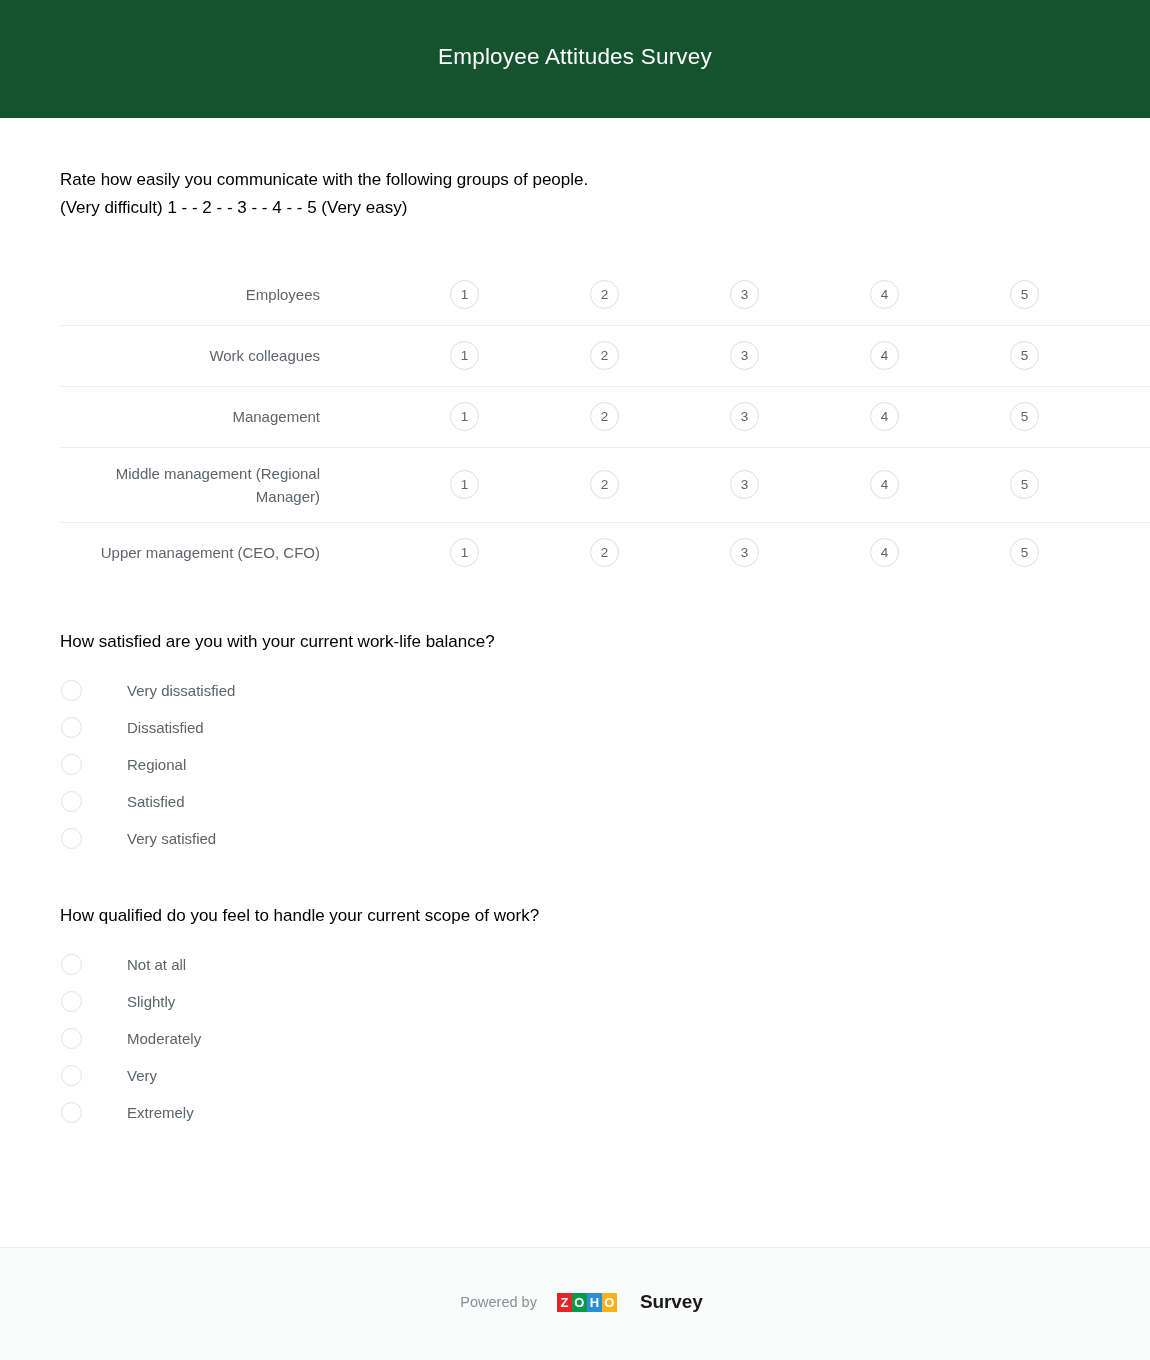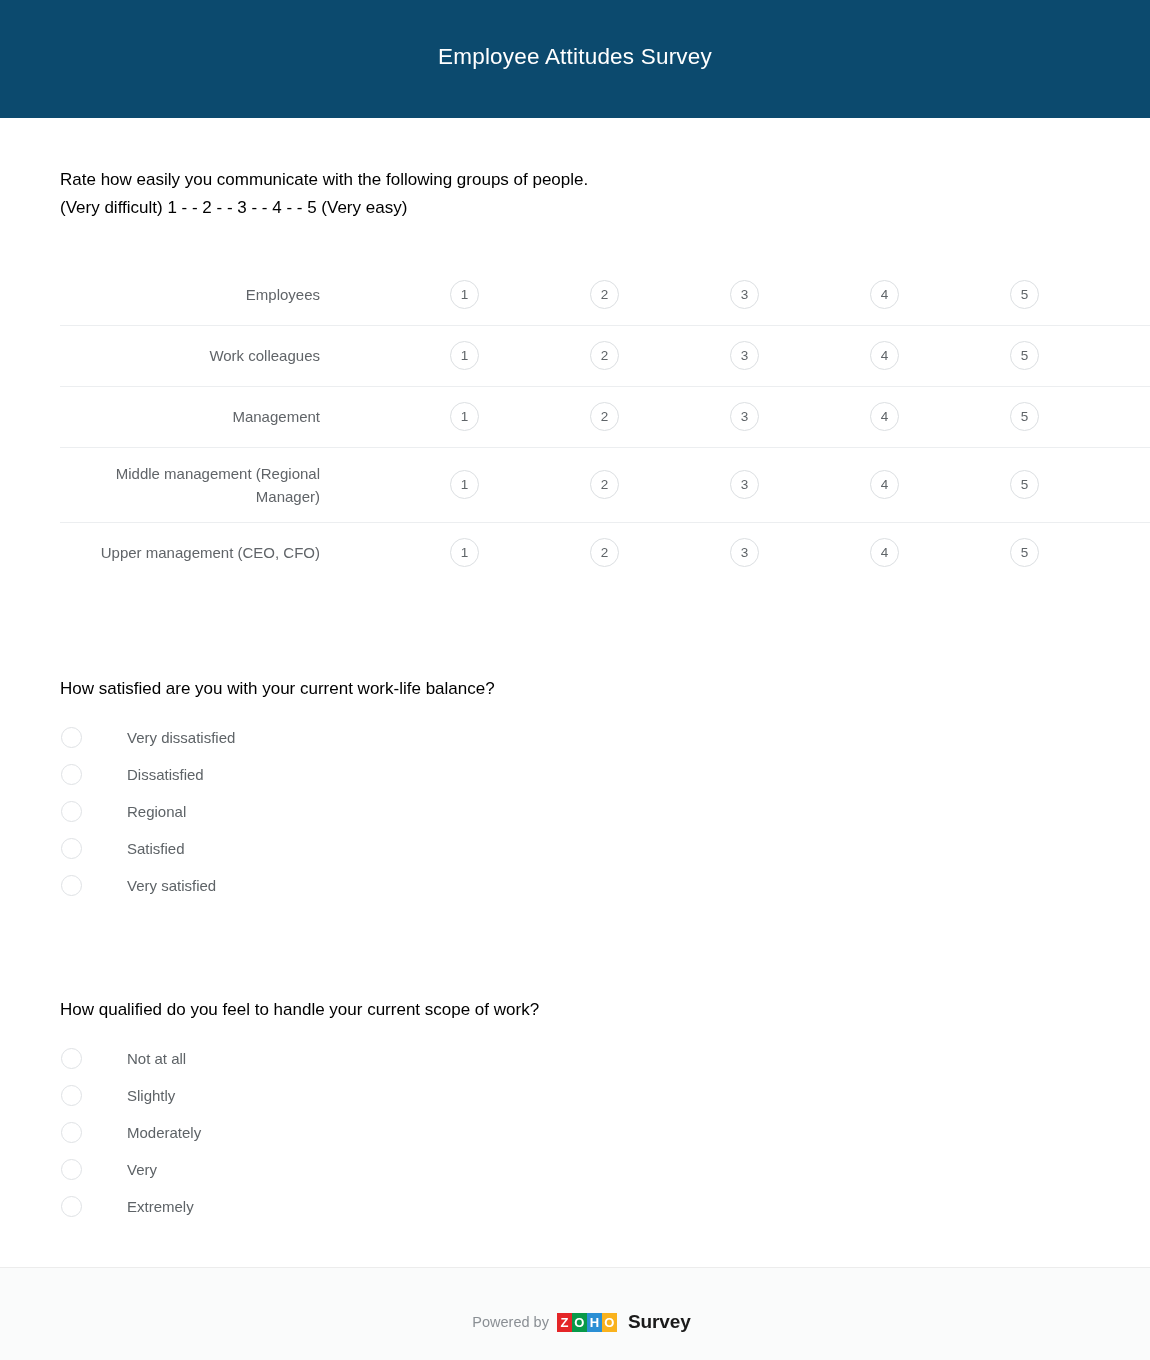--- a/index.html
+++ b/index.html
@@ -21,21 +21,21 @@
     position: relative;
     display: flex;
     flex-direction: column;
     background: #ffffff;
   }
 
   
   .survey-header {
     width: 100%;
     height: 118px;
-    background: #0c4a6e;
+    background: #14532d;
     display: flex;
     align-items: center;
     justify-content: center;
     box-sizing: border-box;
   }
   .survey-title {
     color: #ffffff;
     font-size: 22.5px;
     font-weight: 400;
     letter-spacing: 0.2px;
@@ -113,21 +113,21 @@
     justify-content: center;
     font-size: 13.5px;
     color: #5f6468;
     box-sizing: border-box;
     cursor: pointer;
     user-select: none;
   }
 
   
   .choice-question {
-    margin-top: 92px;
+    margin-top: 45px;
   }
   .choice-question .question-text {
     margin-bottom: 16px;
   }
   .choice-list {
     list-style: none;
     margin: 0;
     padding: 0;
   }
   .choice-item {
@@ -164,21 +164,21 @@
     border-top: 1px solid #ececec;
     background: #fafbfb;
     padding: 44px 0 48px 0;
     text-align: center;
     box-sizing: border-box;
   }
   .footer-powered {
     display: flex;
     align-items: center;
     justify-content: center;
-    gap: 6px;
+    gap: 18px;
     font-size: 14.5px;
     color: #8a8f94;
     line-height: 20px;
     margin-left: 13px;
   }
   .zoho-logo {
     display: inline-flex;
     align-items: center;
     height: 19px;
     margin: 0 2px;

